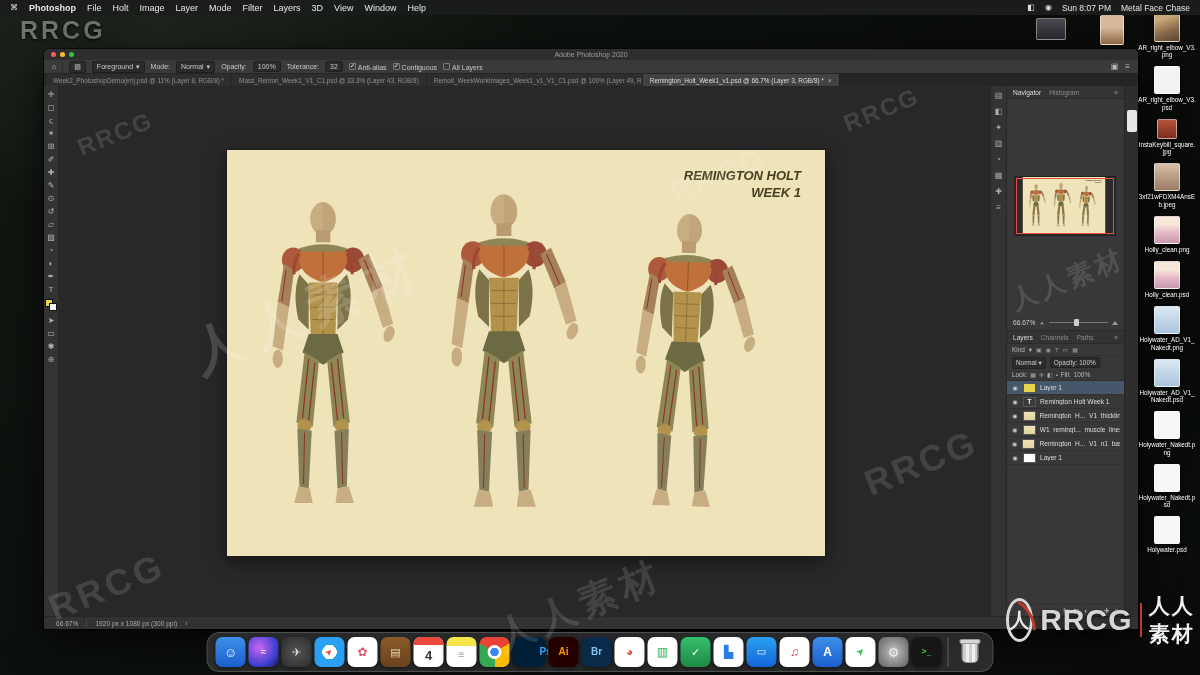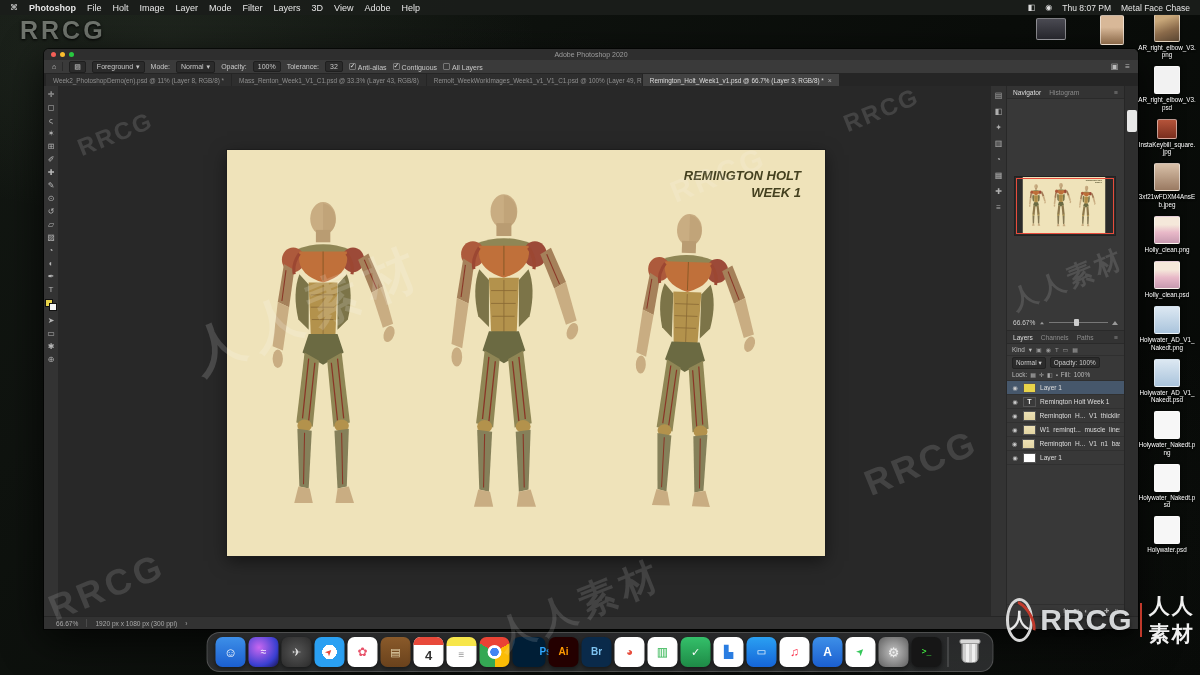--- a/index.html
+++ b/index.html
@@ -221,26 +221,26 @@
     <span class="menu-item app-name">Photoshop</span>
     <span class="menu-item">File</span>
     <span class="menu-item">Holt</span>
     <span class="menu-item">Image</span>
     <span class="menu-item">Layer</span>
     <span class="menu-item">Mode</span>
     <span class="menu-item">Filter</span>
     <span class="menu-item">Layers</span>
     <span class="menu-item">3D</span>
     <span class="menu-item">View</span>
-    <span class="menu-item">Adobe</span>
+    <span class="menu-item">Window</span>
     <span class="menu-item">Help</span>
     <div class="mb-right">
       <span class="mb-ic">◧</span>
       <span class="mb-ic">◉</span>
-      <span>Thu 8:07 PM</span>
+      <span>Sun 8:07 PM</span>
       <span>Metal Face Chase</span>
     </div>
   </div>
 
   <div class="brand-tl">RRCG</div>
 
   <div class="ps">
     <div class="tbar">
       <div class="lights">
         <span class="lt r"></span>

